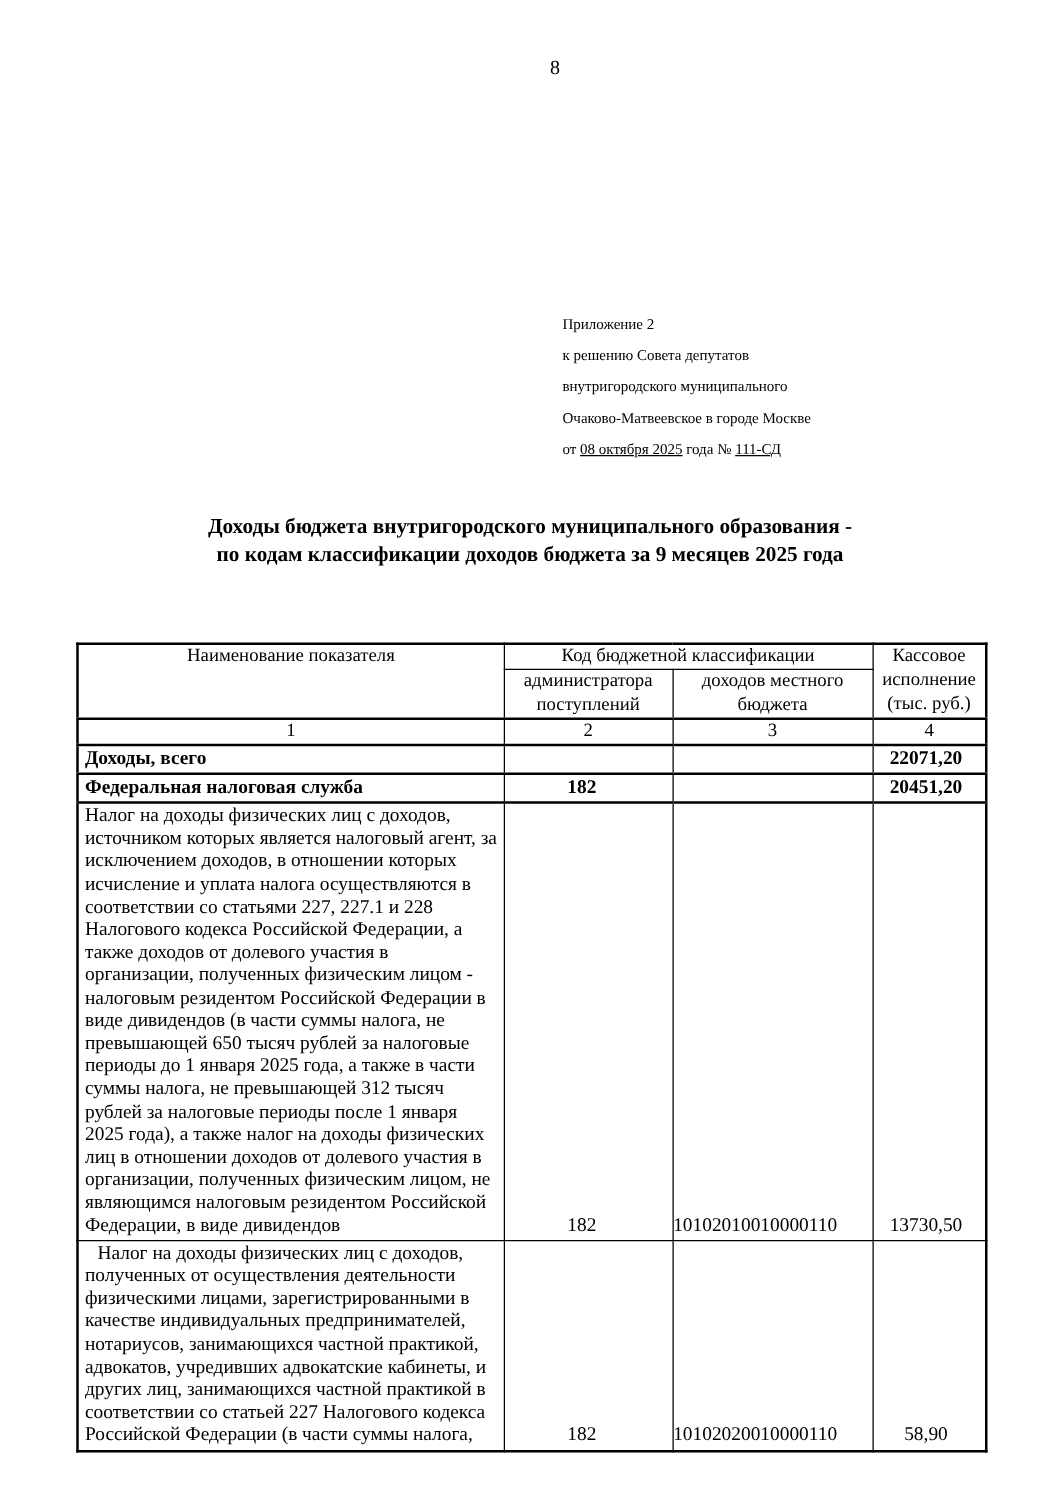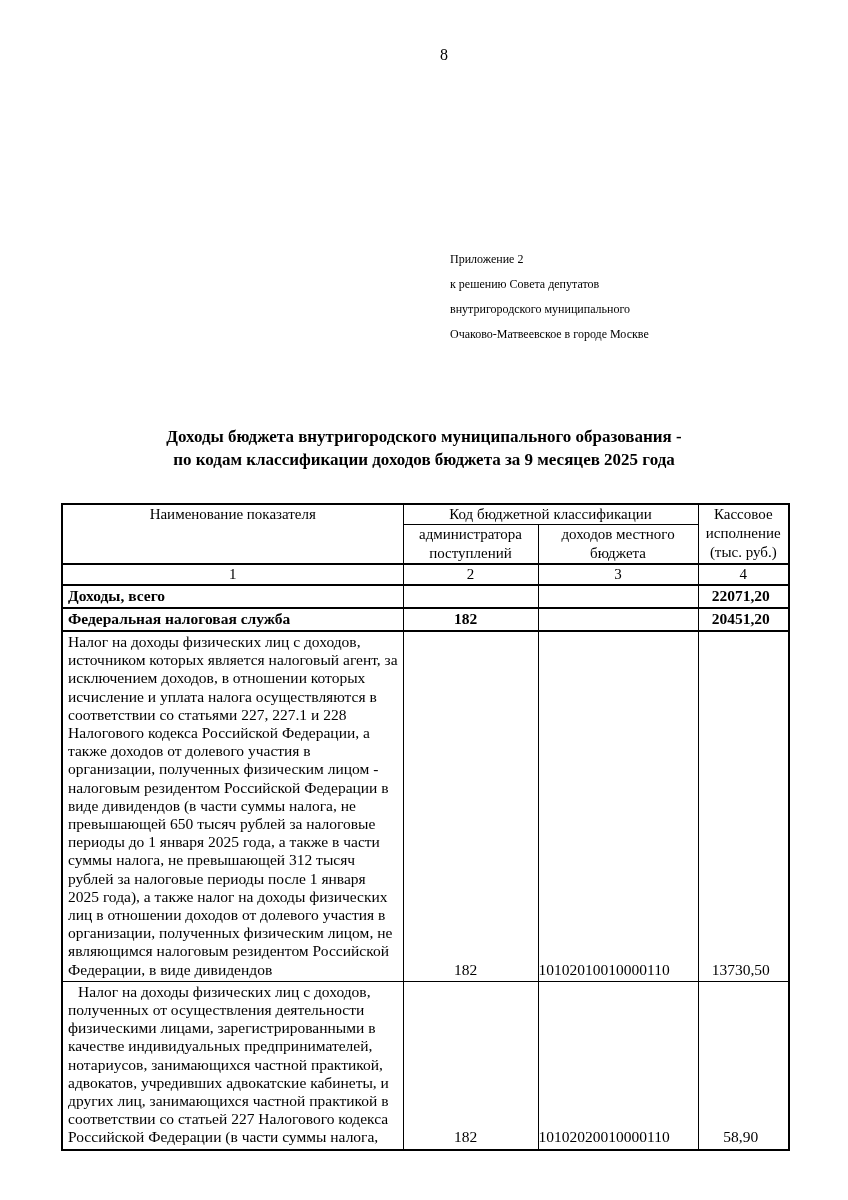--- a/index.html
+++ b/index.html
@@ -37,26 +37,25 @@
   }
   .doc-title {
     position: absolute;
     top: 409px;
     left: 0;
     width: 848px;
     text-align: center;
     font-weight: bold;
     font-size: 17px;
     line-height: 23px;
-    margin-top: 16px;
   }
   table.budget-table {
     position: absolute;
     left: 61px;
-    top: 503px;
+    top: 514px;
     width: 727px;
     border-collapse: collapse;
     table-layout: fixed;
     font-size: 15.5px;
     border: 2px solid #000;
     padding-left: 36px;
   }
   .budget-table th, .budget-table td {
     border: 1px solid #000;
     padding: 0;
@@ -118,20 +117,21 @@
 
 <div class="page">
 
   <div class="page-number">8</div>
 
   <div class="appendix">
     <div>Приложение 2</div>
     <div>к решению Совета депутатов</div>
     <div>внутригородского муниципального</div>
     <div>Очаково-Матвеевское в городе Москве</div>
+    <div><span>от </span><span class="u">08 октября 2025</span><span> года № </span><span class="u">111-СД</span></div>
   </div>
 
   <div class="doc-title">
     <div>Доходы бюджета внутригородского муниципального образования -</div>
     <div>по кодам классификации доходов бюджета за 9 месяцев 2025 года</div>
   </div>
 
   <table class="budget-table">
     <colgroup>
       <col style="width:341px">

